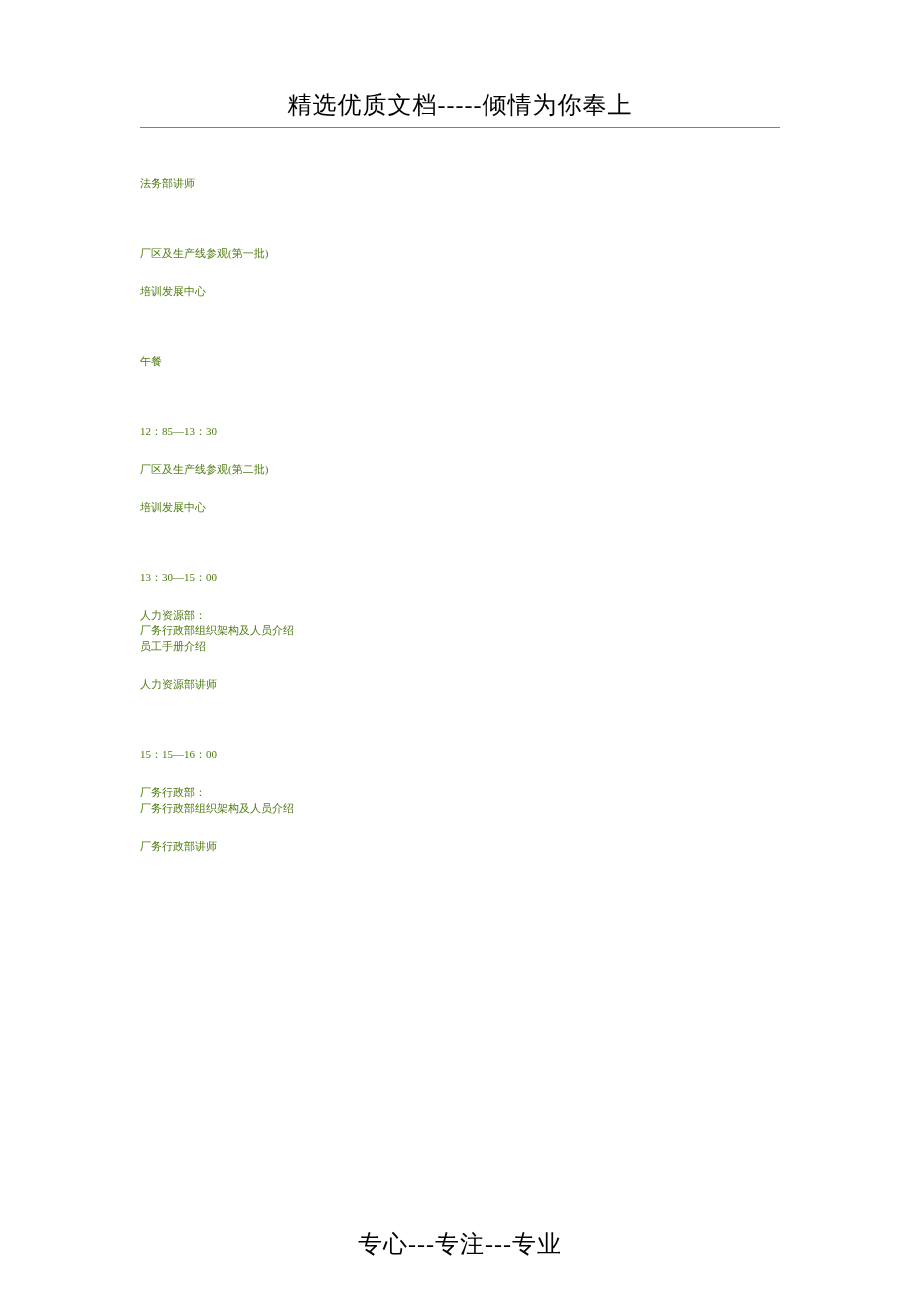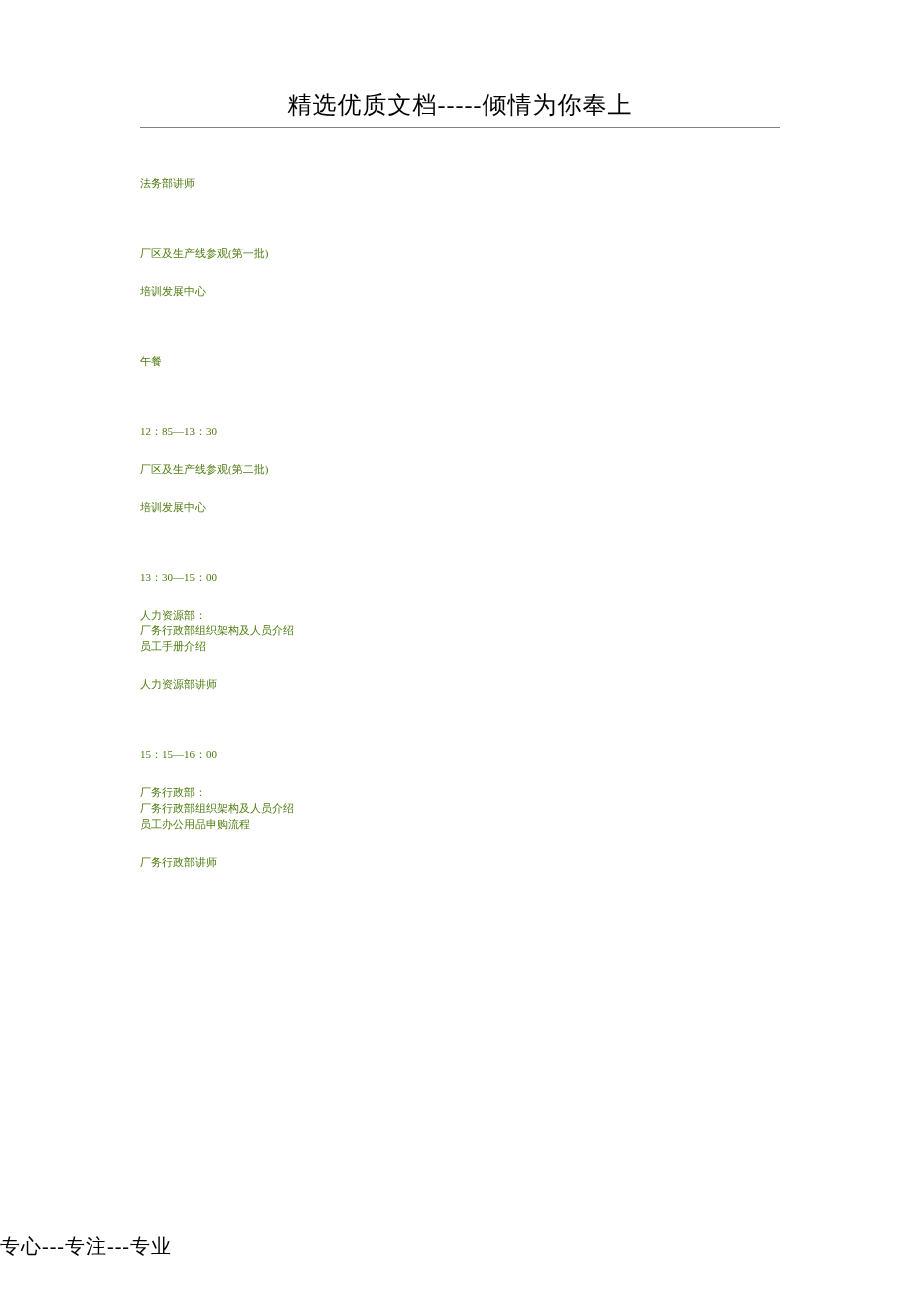--- a/index.html
+++ b/index.html
@@ -40,21 +40,22 @@
     margin-bottom: 22px;
   }
   .line {
     white-space: pre-wrap;
   }
   .footer {
     position: absolute;
     bottom: 42px;
     left: 0;
     width: 100%;
-    font-size: 20px;
+    text-align: center;
+    font-size: 24px;
     font-family: "SimSun", "宋体", serif;
     color: #000;
     letter-spacing: 1px;
     margin-top: 6px;
   }
 </style>
 </head>
 <body>
 
 <div class="page">
@@ -91,21 +92,20 @@
         <div class="line">员工手册介绍</div>
       </div>
       <div class="line">人力资源部讲师</div>
     </div>
 
     <div class="block">
       <div class="line subgap">15：15—16：00</div>
       <div class="subgap">
         <div class="line">厂务行政部：</div>
         <div class="line">厂务行政部组织架构及人员介绍</div>
-        <div class="line">员工办公用品申购流程</div>
       </div>
       <div class="line">厂务行政部讲师</div>
     </div>
 
   </div>
 
 </div>
 
 <div class="footer">专心---专注---专业</div>
 

